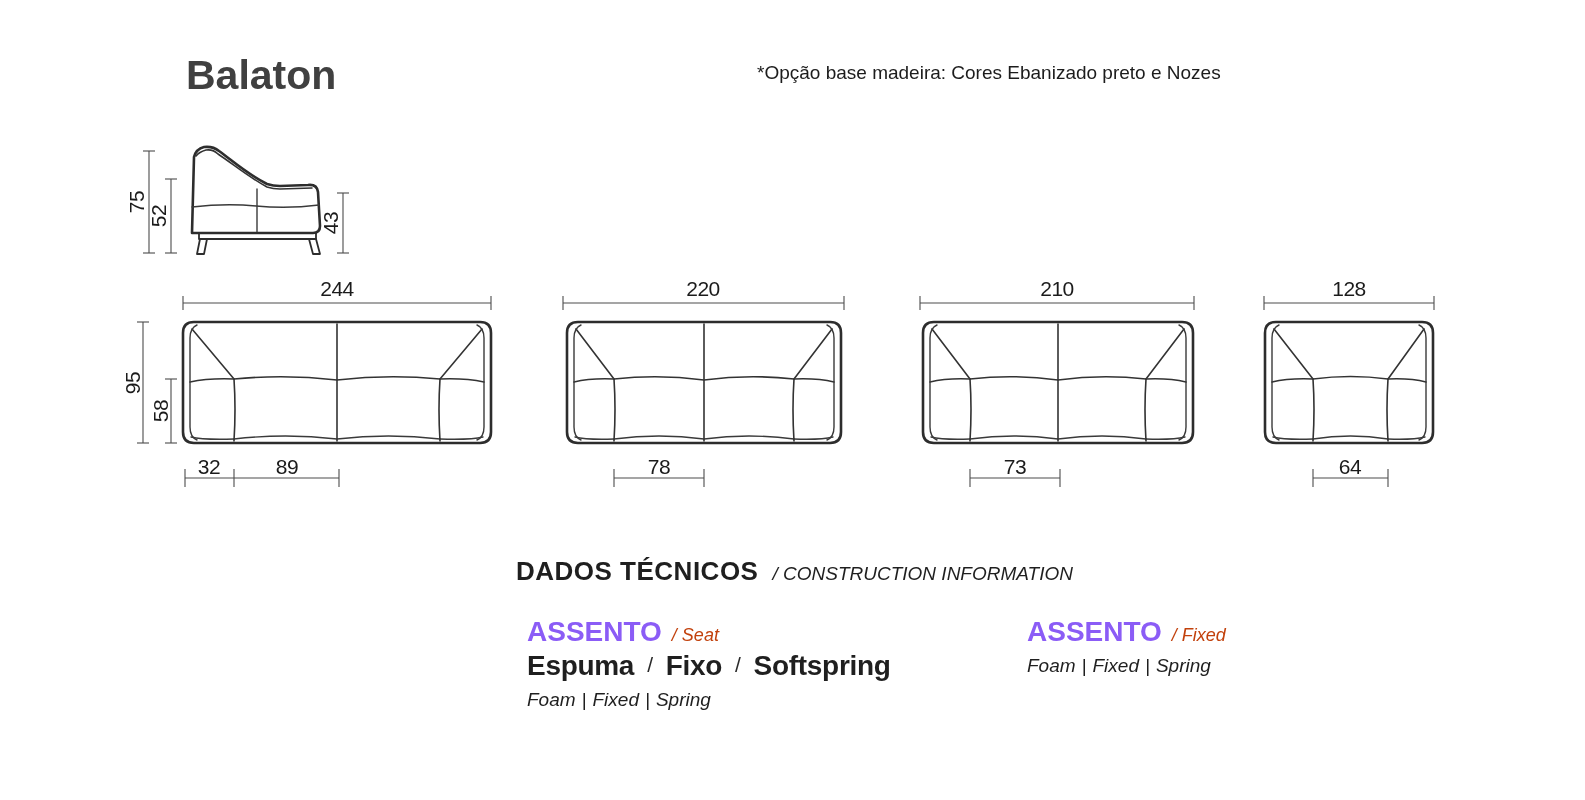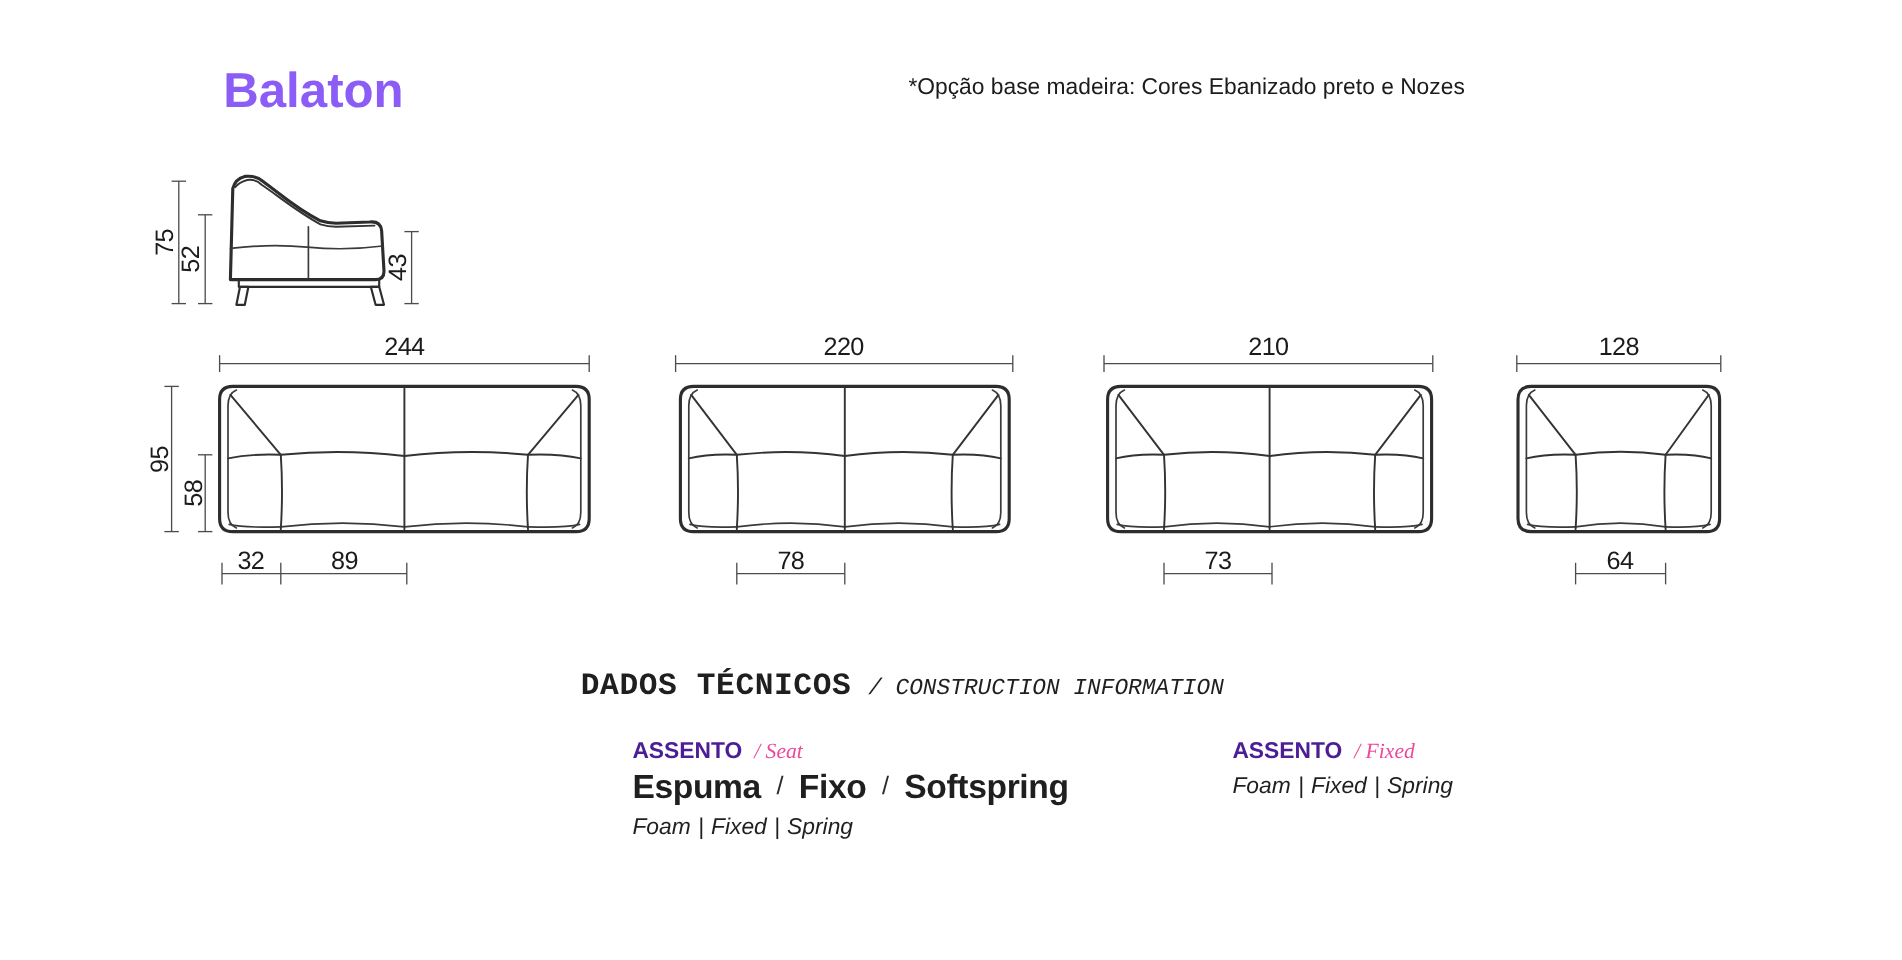--- a/index.html
+++ b/index.html
@@ -1,38 +1,38 @@
 <!DOCTYPE html>
 <html><head>
 <meta charset="utf-8">
 <style>
   html,body{margin:0;padding:0;background:#ffffff;}
   body{width:1585px;height:800px;font-family:"Liberation Sans",sans-serif;color:#1f1f1f;}
   .page{position:relative;width:1585px;height:800px;background:#fff;overflow:hidden;}
 
-  .title{position:absolute;left:186px;top:52px;font-size:41px;font-weight:bold;color:#8b5cf6;}
+  .title{position:absolute;left:186px;top:52px;font-size:41px;font-weight:bold;color:#404040;}
   .note{position:absolute;left:757px;top:62px;font-size:19px;color:#1c1c1c;text-align:right;}
 
   svg.drawing{position:absolute;overflow:visible;}
   .outline{fill:none;stroke:#2d2d2d;stroke-width:2.6;stroke-linejoin:round;stroke-linecap:round;}
   .detail{fill:none;stroke:#3a3a3a;stroke-width:1.4;stroke-linecap:round;}
   .detail2{fill:none;stroke:#333333;stroke-width:1.6;stroke-linecap:round;}
   .solid{fill:none;stroke:#2d2d2d;stroke-width:1.8;stroke-linejoin:round;}
   .dim{stroke:#4c4c4c;stroke-width:1.1;}
   .dimtxt{font-family:"Liberation Sans",sans-serif;font-size:21px;fill:#1b1b1b;text-anchor:middle;letter-spacing:-0.5px;}
 
-  .tech-heading{position:absolute;left:484px;top:556px;white-space:nowrap;font-family:Liberation Mono, monospace;}
+  .tech-heading{position:absolute;left:516px;top:556px;white-space:nowrap;}
   .tech-heading .pt{font-size:26px;font-weight:bold;letter-spacing:0.5px;color:#1f1f1f;}
   .tech-heading .en{font-size:19px;font-style:italic;margin-left:14px;color:#1f1f1f;}
 
   .tech-col{position:absolute;top:616px;width:460px;white-space:nowrap;}
   .tech-col.seat{left:527px;}
   .tech-col.back{left:1027px;}
-  .tc-title{font-size:19px;font-weight:bold;color:#4c1d95;}
-  .tc-sub{font-size:18px;font-style:italic;margin-left:10px;color:#ec4899;font-family:Liberation Serif, serif;}
+  .tc-title{font-size:28px;font-weight:bold;color:#8b5cf6;}
+  .tc-sub{font-size:18px;font-style:italic;margin-left:10px;color:#c2410c;}
   .tc-mats{margin-top:2px;font-size:28px;font-weight:bold;color:#1f1f1f;letter-spacing:-0.3px;}
   .tc-mats .sep{font-weight:normal;font-size:21px;margin:0 13px;position:relative;top:-3px;color:#2a2a2a;}
   .tc-en{margin-top:7px;font-size:19px;font-style:italic;color:#1f1f1f;}
   .tc-en .sep{margin:0 6px;}
 </style>
 </head>
 <body>
 
 <div class="page">
 

